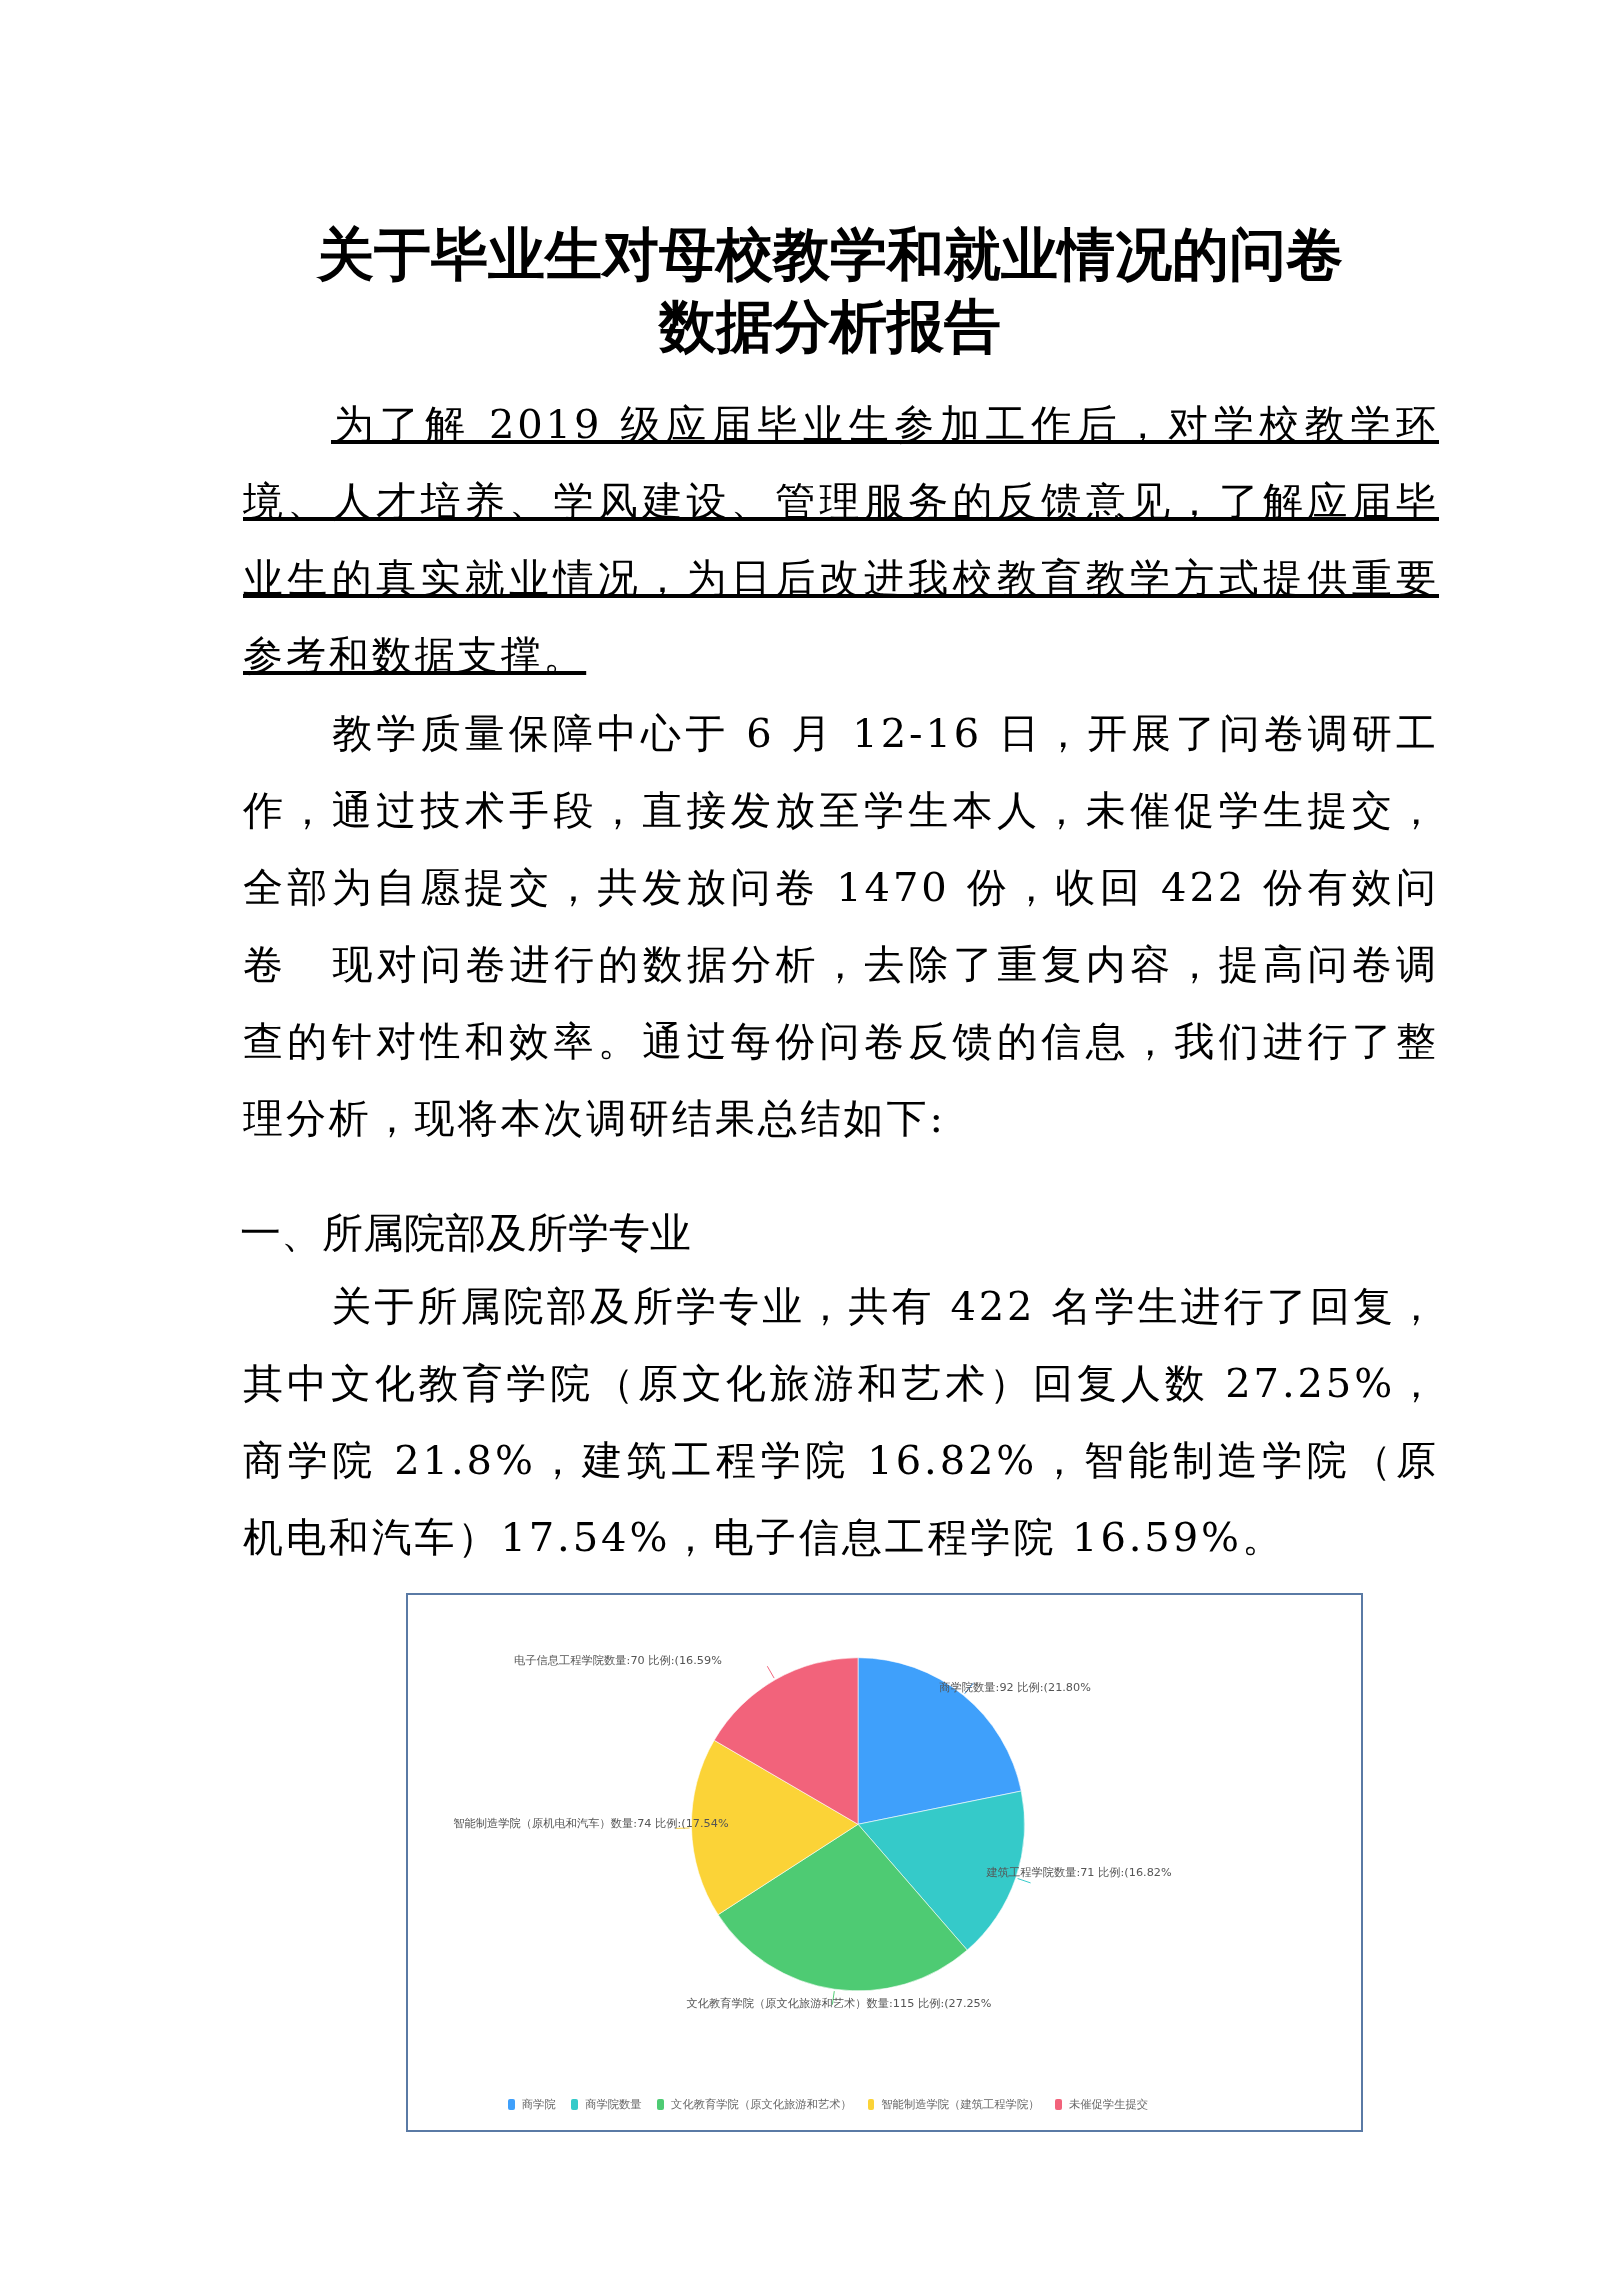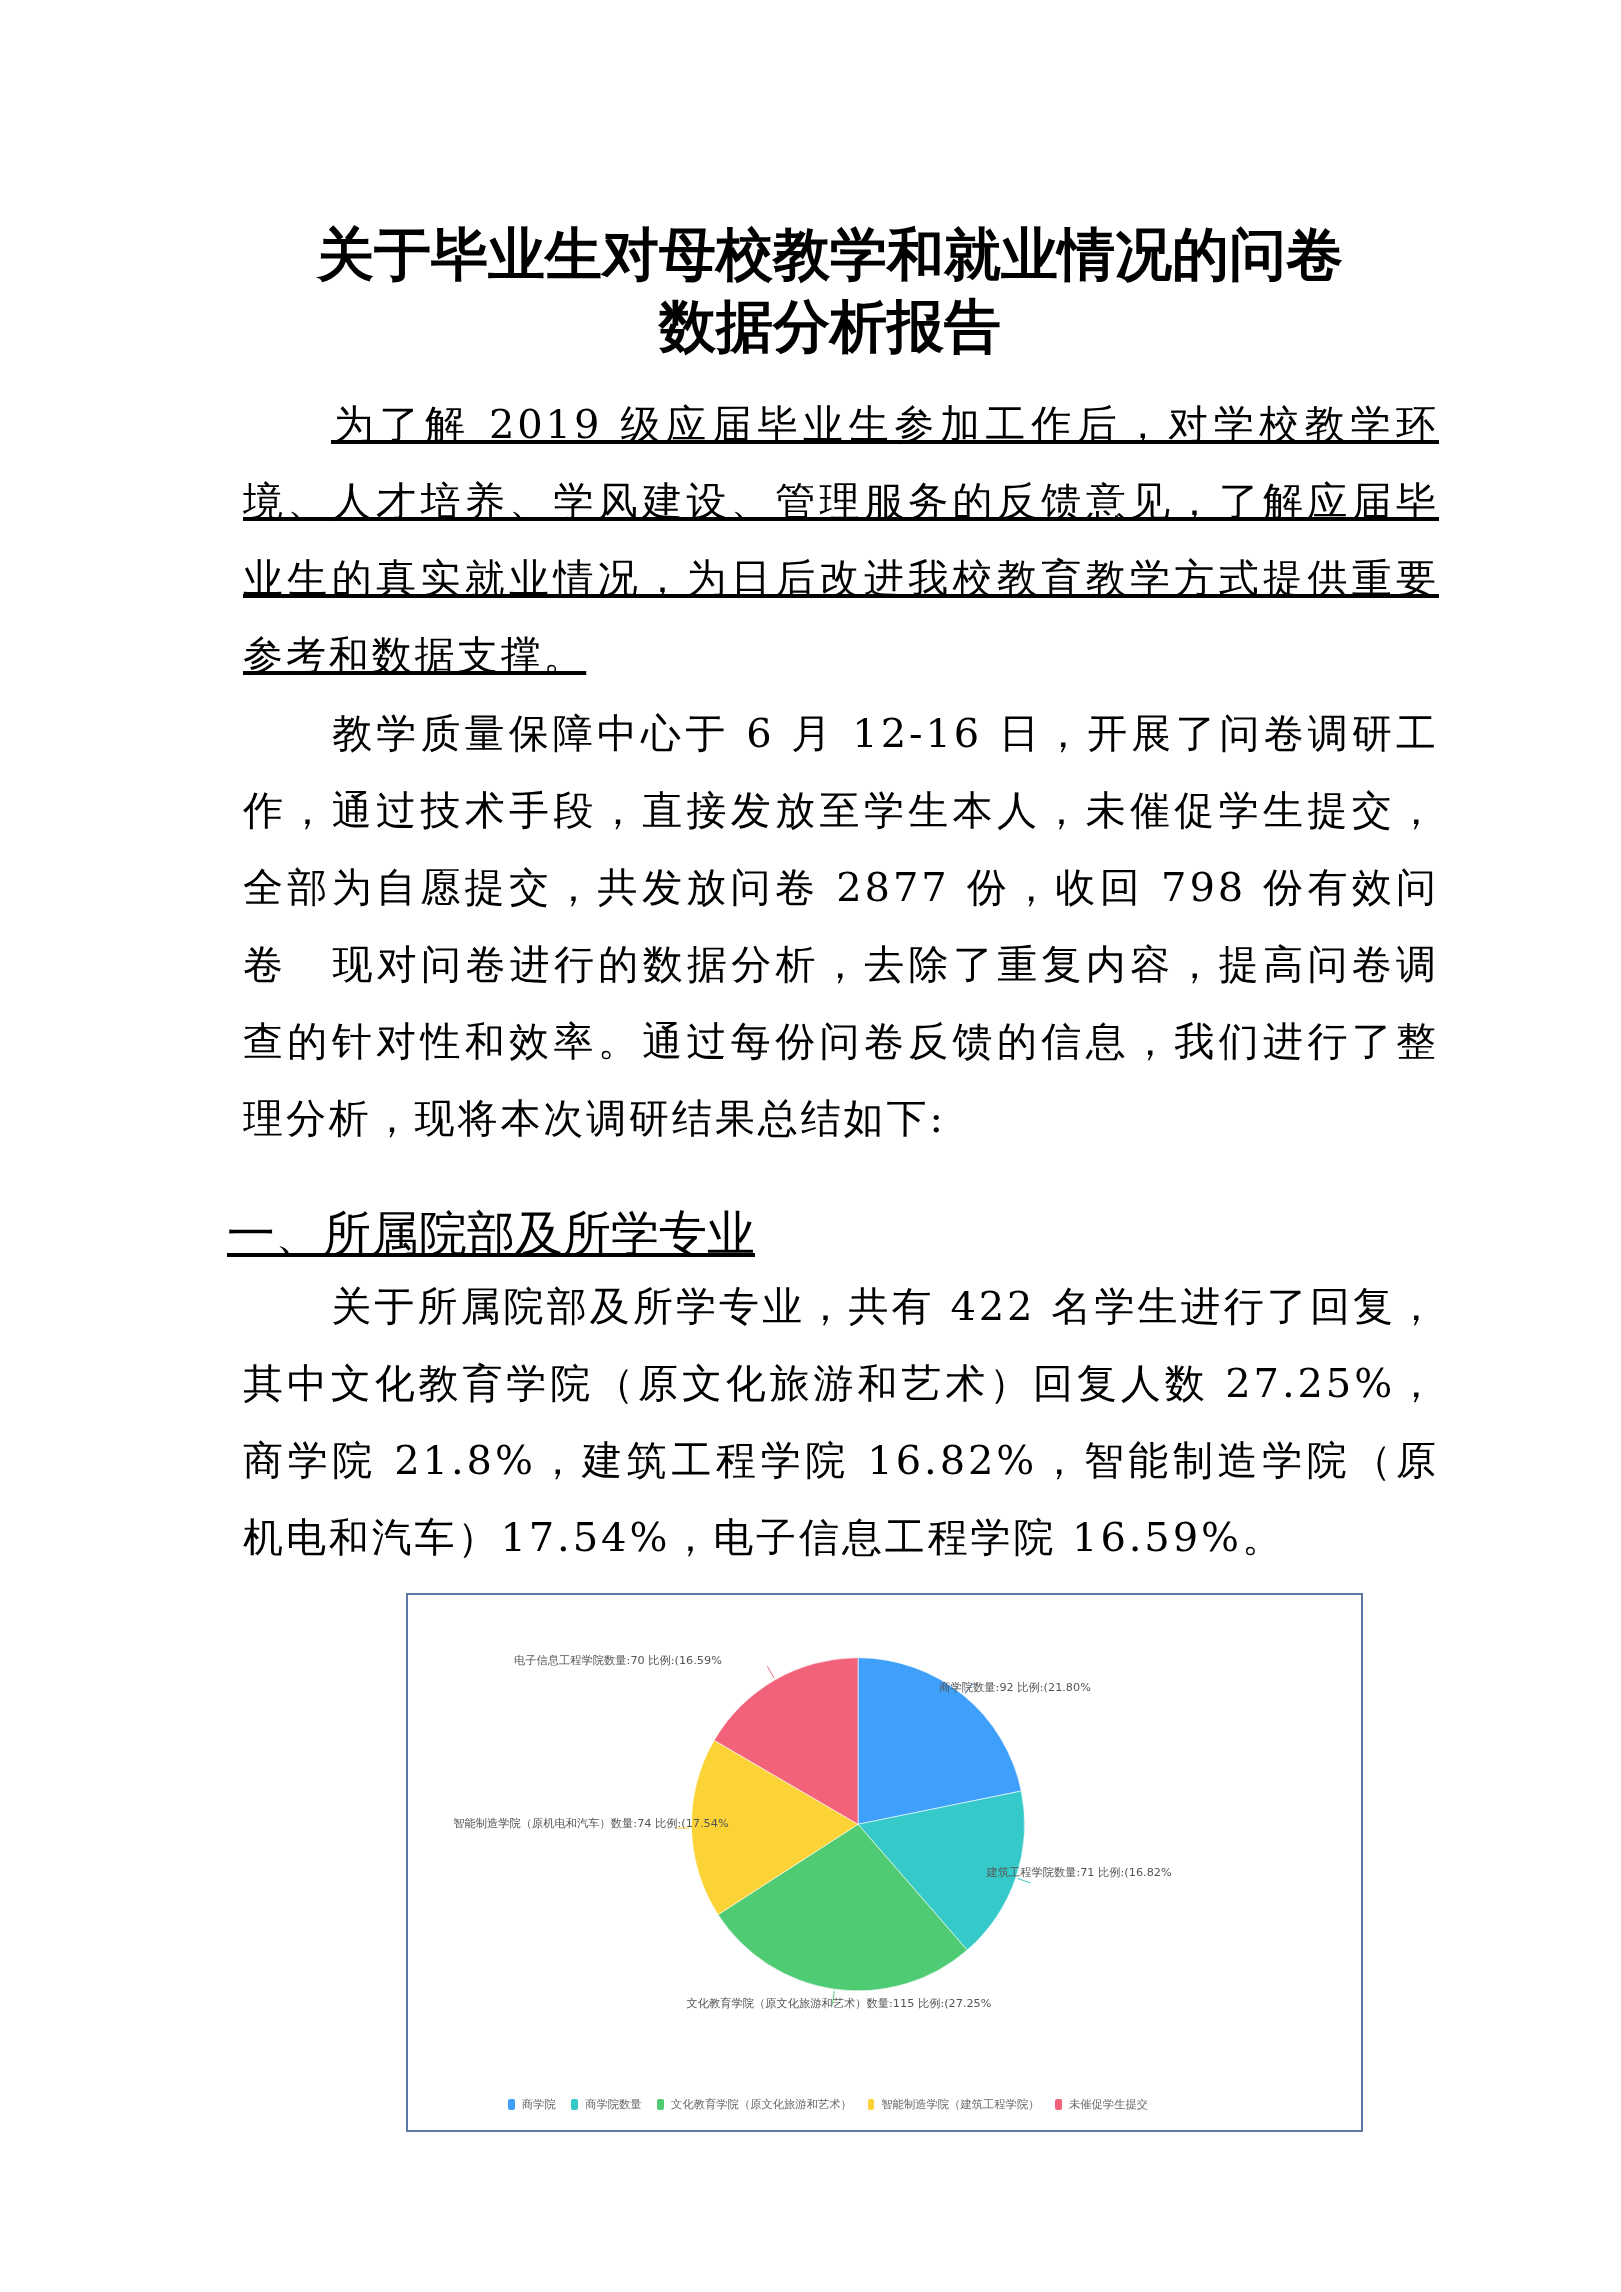--- a/index.html
+++ b/index.html
@@ -7,41 +7,41 @@
          font-family: "DejaVu Serif", "Liberation Serif", serif; color: #000; }
   .title { position: absolute; left: 0; width: 1621px; text-align: center;
            font-family: "DejaVu Serif", "Liberation Serif", serif; font-weight: bold;
            font-size: 57px; line-height: 71px; letter-spacing: 0px; }
   .title.l1 { top: 218px; left: 19.6px; }
   .title.l2 { top: 290px; left: 19.6px; }
   .para { position: absolute; left: 243px; width: 1196px;
           font-family: "DejaVu Serif", "Liberation Serif", serif; font-size: 40px;
           line-height: 77px; letter-spacing: 2.9px; text-align: justify; }
   .para .indent { display: inline-block; width: 88px; }
-  .heading { position: absolute; left: 227px; top: 1204px;
-             font-family: "DejaVu Sans", "Liberation Sans", sans-serif; font-size: 48px;
-             line-height: 59px; font-weight: normal; text-decoration: underline; }
+  .heading { position: absolute; left: 240px; top: 1204px;
+             font-family: "DejaVu Sans", "Liberation Sans", sans-serif; font-size: 41px;
+             line-height: 59px; font-weight: normal; }
   .chart-box { position: absolute; left: 406px; top: 1593px; width: 953px; height: 535px;
                border: 2.9px solid #5A7AA5; background: #fff; }
   .chart-box svg { position: absolute; left: 0; top: 0; }
   .lbl { font-family: "DejaVu Sans", "Liberation Sans", sans-serif; font-size: 11.5px; fill: #555; }
   .legend { position: absolute; left: 100px; top: 486px; display: flex; gap: 9.8px; align-items: center;
             font-family: "DejaVu Sans", "Liberation Sans", sans-serif; font-size: 11.3px; color: #666; white-space: nowrap; margin-top: 16px; }
   .legend-item { display: flex; align-items: center; gap: 6.9px; margin-right: 5.9px; }
   .swatch { width: 6.9px; height: 10.8px; border-radius: 2px; display: inline-block; }
 </style>
 </head>
 <body>
 
 <div class="title l1">关于毕业生对母校教学和就业情况的问卷</div>
 <div class="title l2">数据分析报告</div>
 
 <div class="para" style="top:386px;text-decoration:underline;"><span class="indent"></span><span>为了解 2019 级应届毕业生参加工作后，对学校教学环境、人才培养、学风建设、管理服务的反馈意见，了解应届毕业生的真实就业情况，为日后改进我校教育教学方式提供重要参考和数据支撑。</span></div>
 
-<div class="para" style="top:695px;"><span class="indent"></span><span>教学质量保障中心于 6 月 12-16 日，开展了问卷调研工作，通过技术手段，直接发放至学生本人，未催促学生提交，全部为自愿提交，共发放问卷 2877 份，收回 798 份有效问卷</span></div>
+<div class="para" style="top:695px;"><span class="indent"></span><span>教学质量保障中心于 6 月 12-16 日，开展了问卷调研工作，通过技术手段，直接发放至学生本人，未催促学生提交，全部为自愿提交，共发放问卷 1470 份，收回 422 份有效问卷</span></div>
 
 <div class="para" style="top:926px;"><span class="indent"></span><span>现对问卷进行的数据分析，去除了重复内容，提高问卷调查的针对性和效率。通过每份问卷反馈的信息，我们进行了整理分析，现将本次调研结果总结如下:</span></div>
 
 <div class="heading">一、所属院部及所学专业</div>
 
 <div class="para" style="top:1268px;"><span class="indent"></span><span>关于所属院部及所学专业，共有 422 名学生进行了回复，其中文化教育学院（原文化旅游和艺术）回复人数 27.25%，商学院 21.8%，建筑工程学院 16.82%，智能制造学院（原机电和汽车）17.54%，电子信息工程学院 16.59%。</span></div>
 
 <div class="chart-box">
   <svg id="pie-svg" width="953" height="535" viewBox="0 0 972 546">
       <path d="M459,234 L459,64 A170,170 0 0 1 625.5773805863832,200.05922397794626 Z" fill="#3FA0FB" stroke="#ffffff" stroke-width="0.6"></path>

